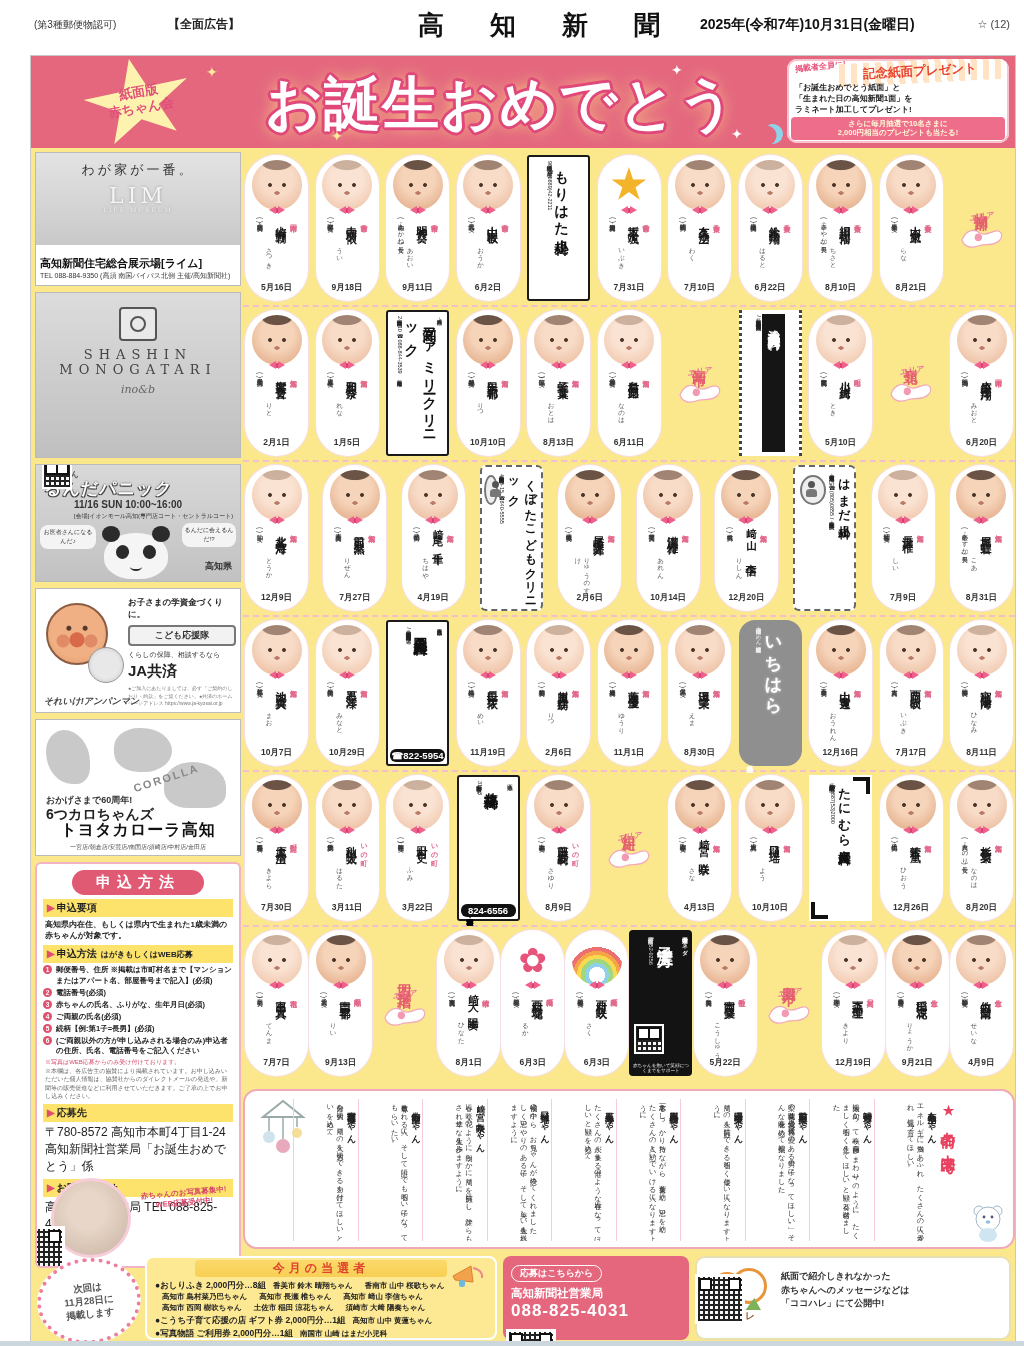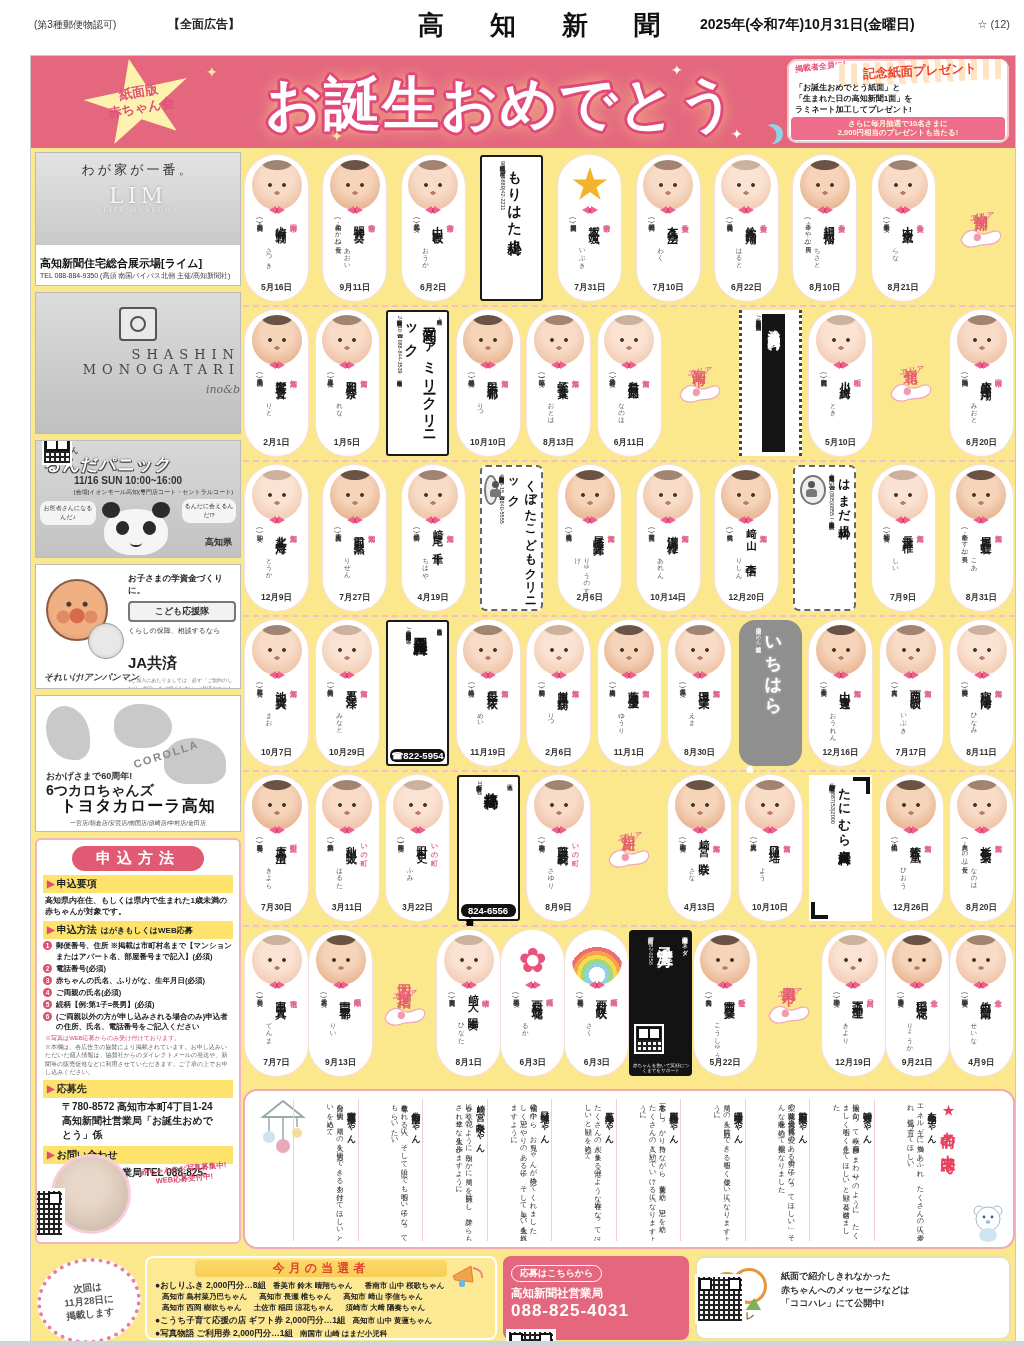--- a/index.html
+++ b/index.html
@@ -31,21 +31,21 @@
   
   .sidebar{position:absolute;left:4px;top:96px;width:206px;}
   .sb{position:relative;background:#fff;border:1px solid #bbb;box-sizing:border-box;margin-bottom:6px;overflow:hidden;}
   .lim{height:134px;background:linear-gradient(180deg,#e3e3e3,#c9c9c9 70%,#fff 70%);}
   .lim .lim-tag{position:absolute;left:0;right:0;top:8px;text-align:center;font-family:"DejaVu Serif",serif;font-size:13px;color:#333;letter-spacing:3px;}
   .lim .lim-logo{position:absolute;left:0;right:0;top:32px;text-align:center;color:#f5f5f5;font-family:"DejaVu Serif",serif;font-size:22px;letter-spacing:4px;line-height:1;text-shadow:0 0 3px #999;}
   .lim .lim-logo small{display:block;font-size:6px;letter-spacing:2px;color:#eee;}
   .lim .lim-foot{position:absolute;left:0;right:0;bottom:2px;padding:2px 4px;background:#fff;}
   .lim .lim-name{font-size:11px;font-weight:900;color:#111;}
   .lim .lim-tel{font-size:7px;color:#333;}
-  .shashin{height:142px;background:linear-gradient(180deg,#dcdcdc,#bfbfbf);text-align:right;}
+  .shashin{height:166px;background:linear-gradient(180deg,#dcdcdc,#bfbfbf);text-align:center;}
   .cam-logo{margin:14px auto 6px;width:34px;height:30px;border:2px solid #555;border-radius:4px;position:relative;background:#e9e9e9;}
   .cam-logo::before{content:"";position:absolute;left:9px;top:7px;width:12px;height:12px;border:2px solid #555;border-radius:50%;}
   .sh-l1,.sh-l2{font-family:"DejaVu Serif",serif;letter-spacing:6px;color:#444;font-size:13px;}
   .sh-l3{font-style:italic;color:#666;font-size:11px;margin-top:6px;font-family:"DejaVu Serif",serif;}
   .panda{height:118px;background:linear-gradient(180deg,#d8d8d8,#c2c2c2);}
   .pd-top{position:absolute;left:10px;top:4px;font-size:8px;font-weight:900;color:#555;}
   .pd-title{position:absolute;left:8px;top:12px;font-size:17px;font-weight:900;color:#fff;text-shadow:0 0 2px #444,1px 1px 0 #444,-1px 1px 0 #444;letter-spacing:1px;}
   .pd-date{position:absolute;left:38px;top:34px;font-size:10px;font-weight:900;color:#333;}
   .pd-place{position:absolute;left:38px;top:47px;font-size:6px;color:#333;}
   .pd-b1{position:absolute;left:4px;top:60px;width:52px;font-size:6px;background:#f4f4f4;border-radius:8px;padding:3px 2px;color:#333;text-align:center;}
@@ -67,21 +67,21 @@
       radial-gradient(circle at 36% 40%,#53392e 2px,transparent 3px),
       radial-gradient(circle at 64% 40%,#53392e 2px,transparent 3px),
       radial-gradient(circle at 50% 45%,#f0b083 60%,#dd9466 100%);
     border:2px solid #8a5c44;}
   .anpan-cub{position:absolute;left:52px;top:58px;width:34px;height:34px;border-radius:50%;background:radial-gradient(circle at 50% 50%,#e8e8e8 55%,#bdbdbd);border:1px solid #999;}
   .anpan-label{position:absolute;left:8px;bottom:4px;font-size:9px;font-weight:900;color:#444;font-style:italic;}
   .ja-right{position:absolute;left:92px;top:8px;width:108px;}
   .ja-head{font-size:8.5px;font-weight:900;color:#222;}
   .ja-badge{margin:4px 0;border:2px solid #777;border-radius:4px;font-size:9px;font-weight:900;text-align:center;padding:2px 0;color:#333;background:#f2f2f2;}
   .ja-sub{font-size:7px;color:#333;margin-top:4px;}
-  .ja-brand{font-size:15px;font-weight:900;color:#222;margin-top:18px;}
+  .ja-brand{font-size:15px;font-weight:900;color:#222;margin-top:2px;}
   .ja-notes{font-size:5px;color:#777;margin-top:4px;line-height:1.5;}
   .toyota{height:137px;}
   .dino{position:absolute;background:#c9c9c9;border-radius:50% 60% 55% 50%;}
   .d1{left:10px;top:10px;width:44px;height:54px;border-radius:40% 60% 30% 60%;}
   .d2{left:78px;top:8px;width:58px;height:44px;}
   .d3{left:128px;top:42px;width:62px;height:46px;border-radius:60% 70% 40% 50%;}
   .corolla-txt{position:absolute;left:96px;top:52px;font-size:11px;letter-spacing:2px;color:#888;transform:rotate(-18deg);font-weight:700;}
   .ty-l1{position:absolute;left:10px;top:74px;font-size:9px;font-weight:700;color:#333;}
   .ty-l2{position:absolute;left:10px;top:86px;font-size:14px;font-weight:900;color:#222;}
   .ty-brand{position:absolute;left:0;right:0;bottom:14px;text-align:center;font-size:16px;font-weight:900;color:#111;letter-spacing:1px;}
@@ -92,21 +92,21 @@
   .ap-h{background:#fde36b;font-size:10px;font-weight:900;color:#222;padding:2px 4px;margin:4px 6px 2px;}
   .ap-h .tri{color:#e0506e;margin-right:2px;}
   .ap-h small{font-weight:900;font-size:8px;margin-left:4px;}
   .ap-body{font-size:8px;color:#222;margin:0 8px;line-height:1.4;font-weight:700;}
   .ap-steps{margin:2px 6px;padding:0;list-style:none;counter-reset:st;}
   .ap-steps li{position:relative;font-size:7.5px;color:#222;font-weight:700;line-height:1.35;padding-left:13px;margin-bottom:2px;counter-increment:st;}
   .ap-steps li::before{content:counter(st);position:absolute;left:0;top:0;width:9px;height:9px;background:#e0506e;color:#fff;border-radius:50%;font-size:6.5px;text-align:center;line-height:9px;}
   .ap-notes{margin:2px 8px;font-size:6px;line-height:1.4;}
   .ap-notes .n0{color:#d6486b;}
   .ap-notes .n1{color:#666;}
-  .ap-addr{font-size:10px;font-weight:700;color:#222;margin:2px 25px;line-height:1.4;}
+  .ap-addr{font-size:12px;font-weight:400;color:#222;margin:2px 8px;line-height:1.4;}
   .ap-photo{position:absolute;bottom:8px;left:14px;width:74px;height:74px;border-radius:50%;background:radial-gradient(circle at 45% 40%,#e8d6c8 30%,#cbb7a6 90%);border:3px solid #f6cdd8;}
   .ap-recruit{position:absolute;bottom:58px;right:10px;width:90px;font-size:7.5px;color:#d6486b;font-weight:700;transform:rotate(-5deg);text-align:center;}
   .ap-qr{position:absolute;bottom:8px;right:22px;}
   
   .main{position:absolute;left:212px;top:96px;width:772px;}
   .grid-row{display:flex;justify-content:space-between;align-items:flex-start;height:155px;padding:3px 2px 0;border-bottom:2px dashed #f3bfca;box-sizing:border-box;}
   .grid-row:last-child{border-bottom:none;}
   .cell{width:63px;flex:0 0 auto;}
   .baby{height:146px;background:#fff;border-radius:32px;display:flex;flex-direction:column;align-items:center;box-shadow:0 0 0 1px #f6dfe4;}
   .photo{width:54px;height:54px;border-radius:50%;margin-top:3px;border:2px solid #fff;box-sizing:border-box;
@@ -343,20 +343,31 @@
             <div class="bow"></div>
             <div class="vtext">
               <span class="city">南国市</span>
               <span class="name">山崎 朝月</span>
               <span class="kana">さつき</span>
               <span class="parents">(定輝・萌々 長男)</span>
             </div>
             <div class="bdate">5月16日</div>
           </div>
           <div class="cell baby">
+            <div class="photo v2"></div>
+            <div class="bow"></div>
+            <div class="vtext">
+              <span class="city">香南市</span>
+              <span class="name">寺内 羽依</span>
+              <span class="kana">うい</span>
+              <span class="parents">(郁弥・美緒 長女)</span>
+            </div>
+            <div class="bdate">9月18日</div>
+          </div>
+          <div class="cell baby">
             <div class="photo v1"></div>
             <div class="bow"></div>
             <div class="vtext">
               <span class="city">香南市</span>
               <span class="name">明神 葵</span>
               <span class="kana">あおい</span>
               <span class="parents">(由祐・あかね 長女)</span>
             </div>
             <div class="bdate">9月11日</div>
           </div>

